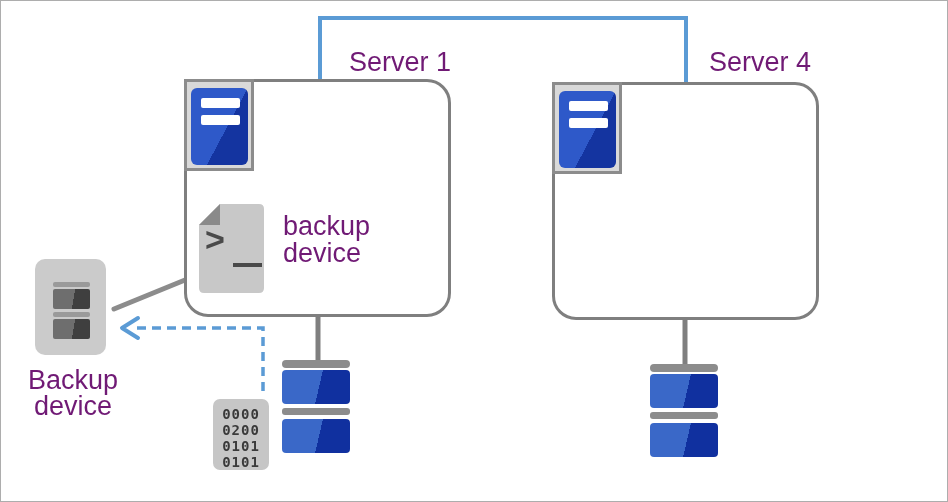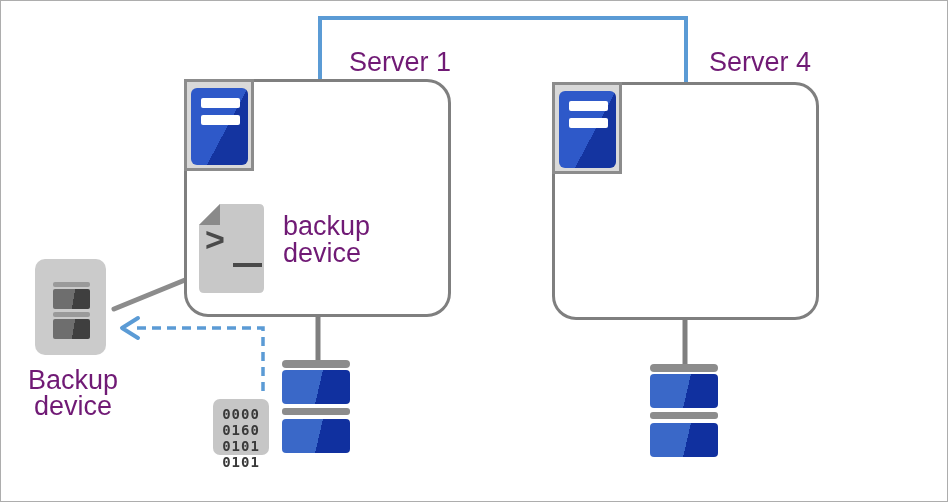--- a/index.html
+++ b/index.html
@@ -70,21 +70,21 @@
     position:absolute;left:34px;top:258px;width:71px;height:96px;z-index:4;
     background:#cbcbcb;border-radius:10px;
     box-sizing:border-box;padding:23px 0 0 18px;
   }
   .bd-bar{width:37px;height:5px;background:#9a9a9a;border-radius:2px;margin-bottom:2px;}
   .bd-body{width:37px;height:20px;border-radius:2px;margin-bottom:3px;
     background:linear-gradient(100deg,#6e6e6e 55%,#3f3f3f 55%);}
   .device-label{left:10px;top:366px;width:124px;text-align:center;line-height:26px;white-space:normal;}
 
   .binary-icon{
-    position:absolute;left:212px;top:398px;width:56px;height:56px;z-index:4;
+    position:absolute;left:212px;top:398px;width:56px;height:71px;z-index:4;
     background:#c6c6c6;border-radius:7px;
     box-sizing:border-box;padding-top:7px;text-align:center;
   }
   .binary-icon .row{
     font-family:"DejaVu Sans Mono", monospace;
     font-size:14px;font-weight:bold;color:#3a3a3a;
     line-height:16px;letter-spacing:1px;
   }
   .latest-label{left:94px;top:445px;}
 </style>
@@ -157,18 +157,18 @@
     <div class="bd-bar"></div>
     <div class="bd-body"></div>
   </div>
   <div class="label device-label">
     <div>Backup</div>
     <div>device</div>
   </div>
 
   <div class="binary-icon">
     <div class="row">0000</div>
-    <div class="row">0160</div>
+    <div class="row">0200</div>
     <div class="row">0101</div>
     <div class="row">0101</div>
   </div>
 
 </div>
 
 </body></html>

